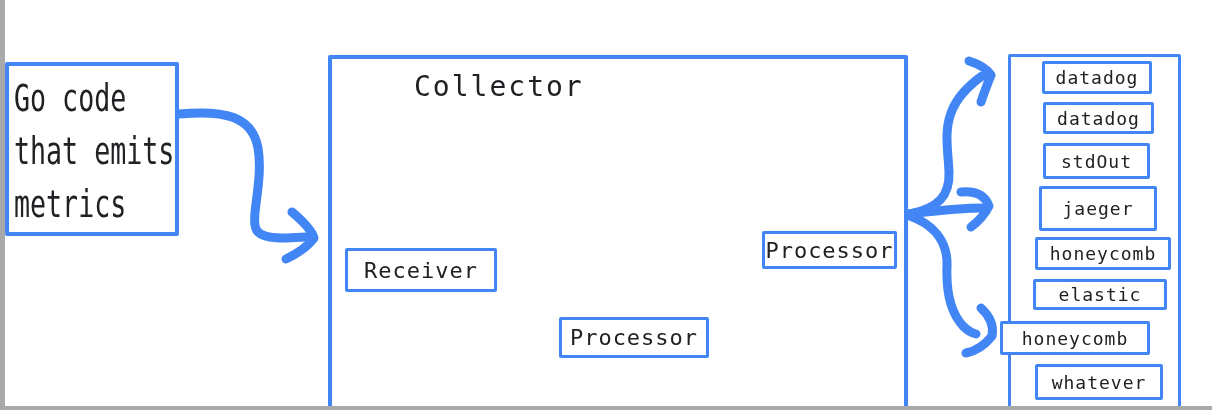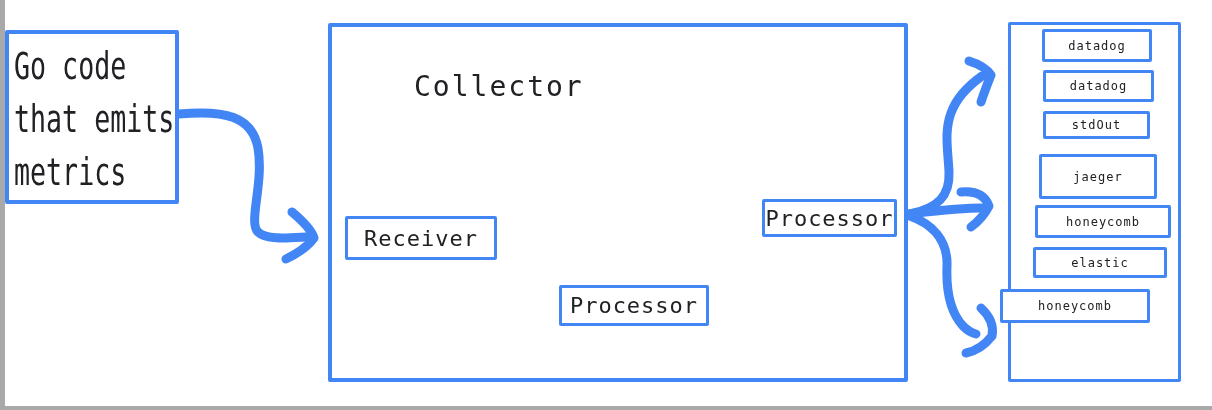--- a/index.html
+++ b/index.html
@@ -18,20 +18,21 @@
   .chrome-bottom{
     position:absolute;left:0;top:406px;width:1212px;height:4px;
     background:#a9a9a9;
   }
   .box{
     position:absolute;
     border:4px solid #4285f4;
     background:#ffffff;
     box-sizing:border-box;
     border-radius:2px;
+    margin-top:32px;
   }
   .box.thin{border-width:3px;}
   .label-box{
     display:flex;align-items:center;justify-content:center;
     font-size:22px;
     letter-spacing:1px;
     white-space:nowrap;
   }
   #source-box{
     left:5px;top:30px;width:174px;height:174px;
@@ -48,24 +49,24 @@
     left:328px;top:23px;width:580px;height:359px;
   }
   #collector-title{
     position:absolute;left:414px;top:70px;
     font-size:28px;letter-spacing:2px;
   }
   #receiver-box{left:345px;top:216px;width:152px;height:44px;}
   #processor-box{left:559px;top:285px;width:150px;height:41px;}
   #exporter-box{left:762px;top:199px;width:135px;height:38px;}
   #destinations-box{left:1008px;top:22px;width:173px;height:360px;}
-  .dest{font-size:12px;letter-spacing:1px;text-align:center;}
+  .dest{font-size:18px;letter-spacing:1px;text-align:center;}
   #dest-0{left:1042px;top:29px;width:110px;height:33px;}
   #dest-1{left:1043px;top:70px;width:111px;height:32px;}
-  #dest-2{left:1043px;top:111px;width:107px;height:28px;}
+  #dest-2{left:1043px;top:111px;width:107px;height:36px;}
   #dest-3{left:1039px;top:154px;width:118px;height:45px;}
   #dest-4{left:1035px;top:205px;width:136px;height:33px;}
   #dest-5{left:1033px;top:247px;width:134px;height:31px;}
   #dest-6{left:1000px;top:289px;width:150px;height:34px;}
   #dest-7{left:1035px;top:332px;width:128px;height:36px;}
   #arrows{position:absolute;left:0;top:0;width:1212px;height:410px;}
   #arrows path{
     fill:none;stroke:#4285f4;stroke-width:9;
     stroke-linecap:round;stroke-linejoin:round;
   }
@@ -138,16 +139,19 @@
   </div>
   <div class="box thin label-box dest" id="dest-4">
     <span>honeycomb</span>
   </div>
   <div class="box thin label-box dest" id="dest-5">
     <span>elastic</span>
   </div>
   <div class="box thin label-box dest" id="dest-6">
     <span>honeycomb</span>
   </div>
+  <div class="box thin label-box dest" id="dest-7">
+    <span>whatever</span>
+  </div>
 
   <div class="chrome-left"></div>
   <div class="chrome-bottom"></div>
 </div>
 
 </body></html>

